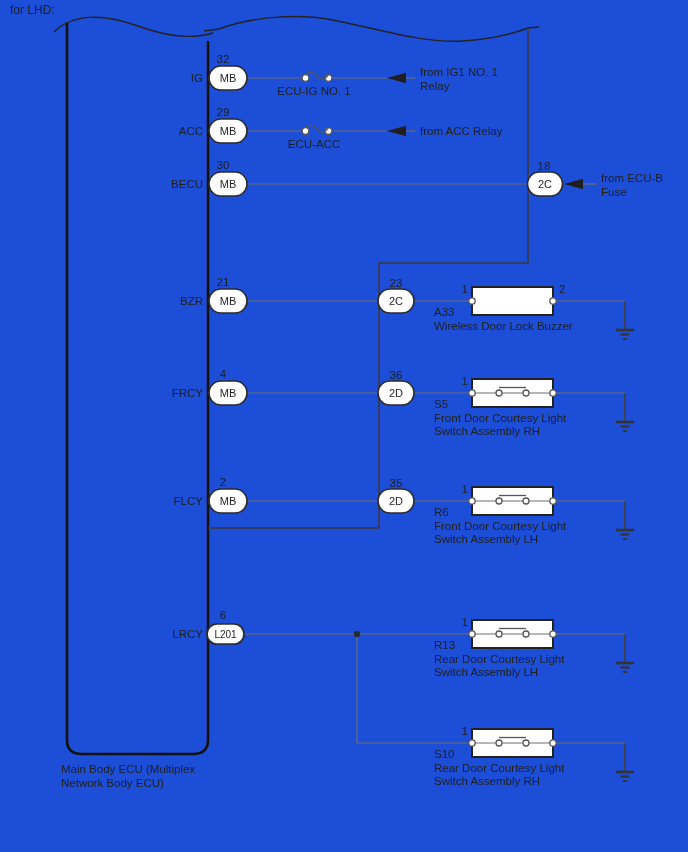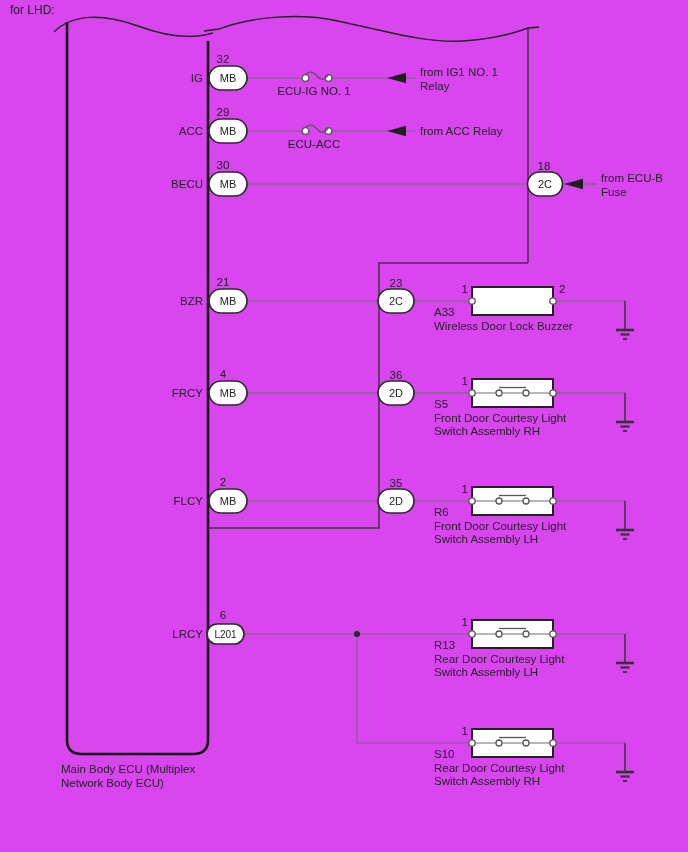--- a/index.html
+++ b/index.html
@@ -1,16 +1,16 @@
 <!DOCTYPE html>
 <html><head>
 <meta charset="utf-8">
 <style>
   html,body{margin:0;padding:0;background:#fff;}
-  .stage{position:relative;width:688px;height:852px;background:#d946ef;overflow:hidden;}
+  .stage{position:relative;width:688px;height:852px;background:#1d4ed8;overflow:hidden;}
   svg{display:block;}
   svg text{font-family:"Liberation Sans","DejaVu Sans",sans-serif;font-size:11.5px;fill:#1f1f1f;}
   .t-end{text-anchor:end;}
   .t-mid{text-anchor:middle;}
   .oval-label{font-size:11px;}
   .oval-label-sm{font-size:10px;}
   .title-label{font-size:12px;}
   .wire{stroke:#6e6e6e;stroke-width:1.15;fill:none;}
   .harness{stroke:#3a3a3a;stroke-width:1.5;fill:none;}
   .ecu{stroke:#111;stroke-width:2.6;fill:none;}

